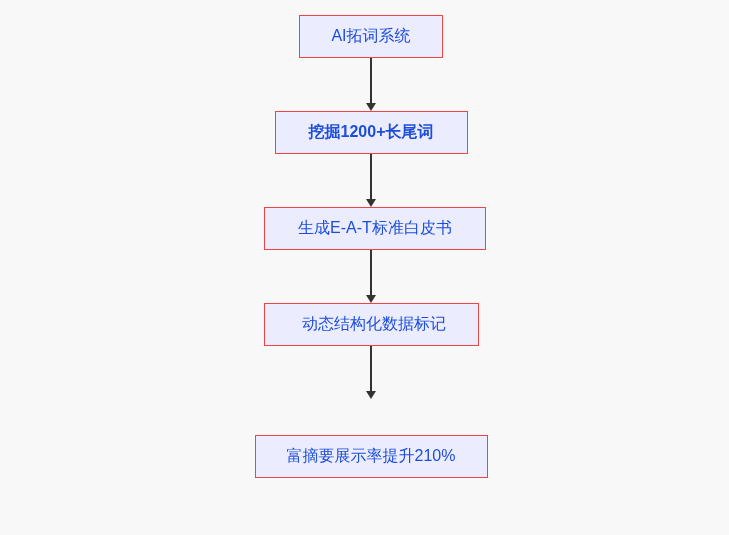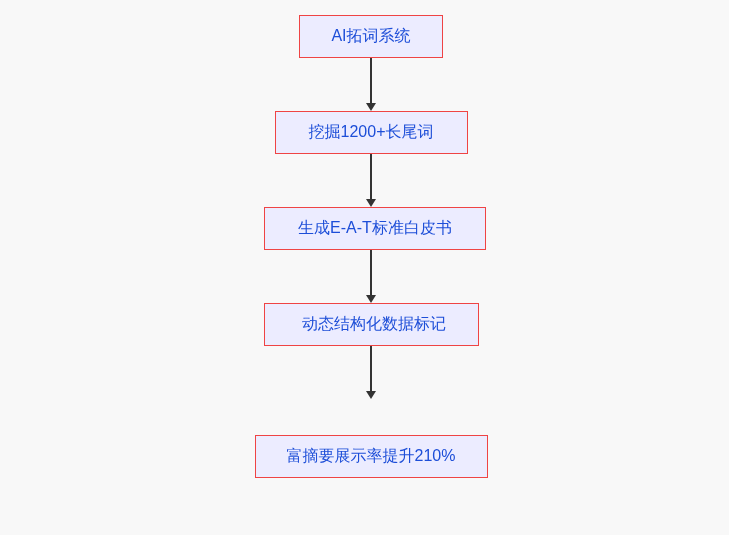--- a/index.html
+++ b/index.html
@@ -31,21 +31,21 @@
     background: #ECECFF;
     border: 1px solid #ef4444;
     color: #1d4ed8;
     font-size: 16px;
     display: flex;
     align-items: center;
     justify-content: center;
     white-space: nowrap;
   }
   .node-1 { width: 144px; }
-  .node-2 { width: 193px; }
+  .node-2 { width: 193px; font-weight: bold; }
   .node-3 { width: 222px; margin-left: 8px; }
   .node-4 { width: 215px; padding-left: 6px; }
   .node-5 { width: 233px; margin-top: 36px; }
   .arrow {
     flex: 0 0 auto;
     position: relative;
     width: 14px;
     height: 53px;
   }
   .arrow .line {

